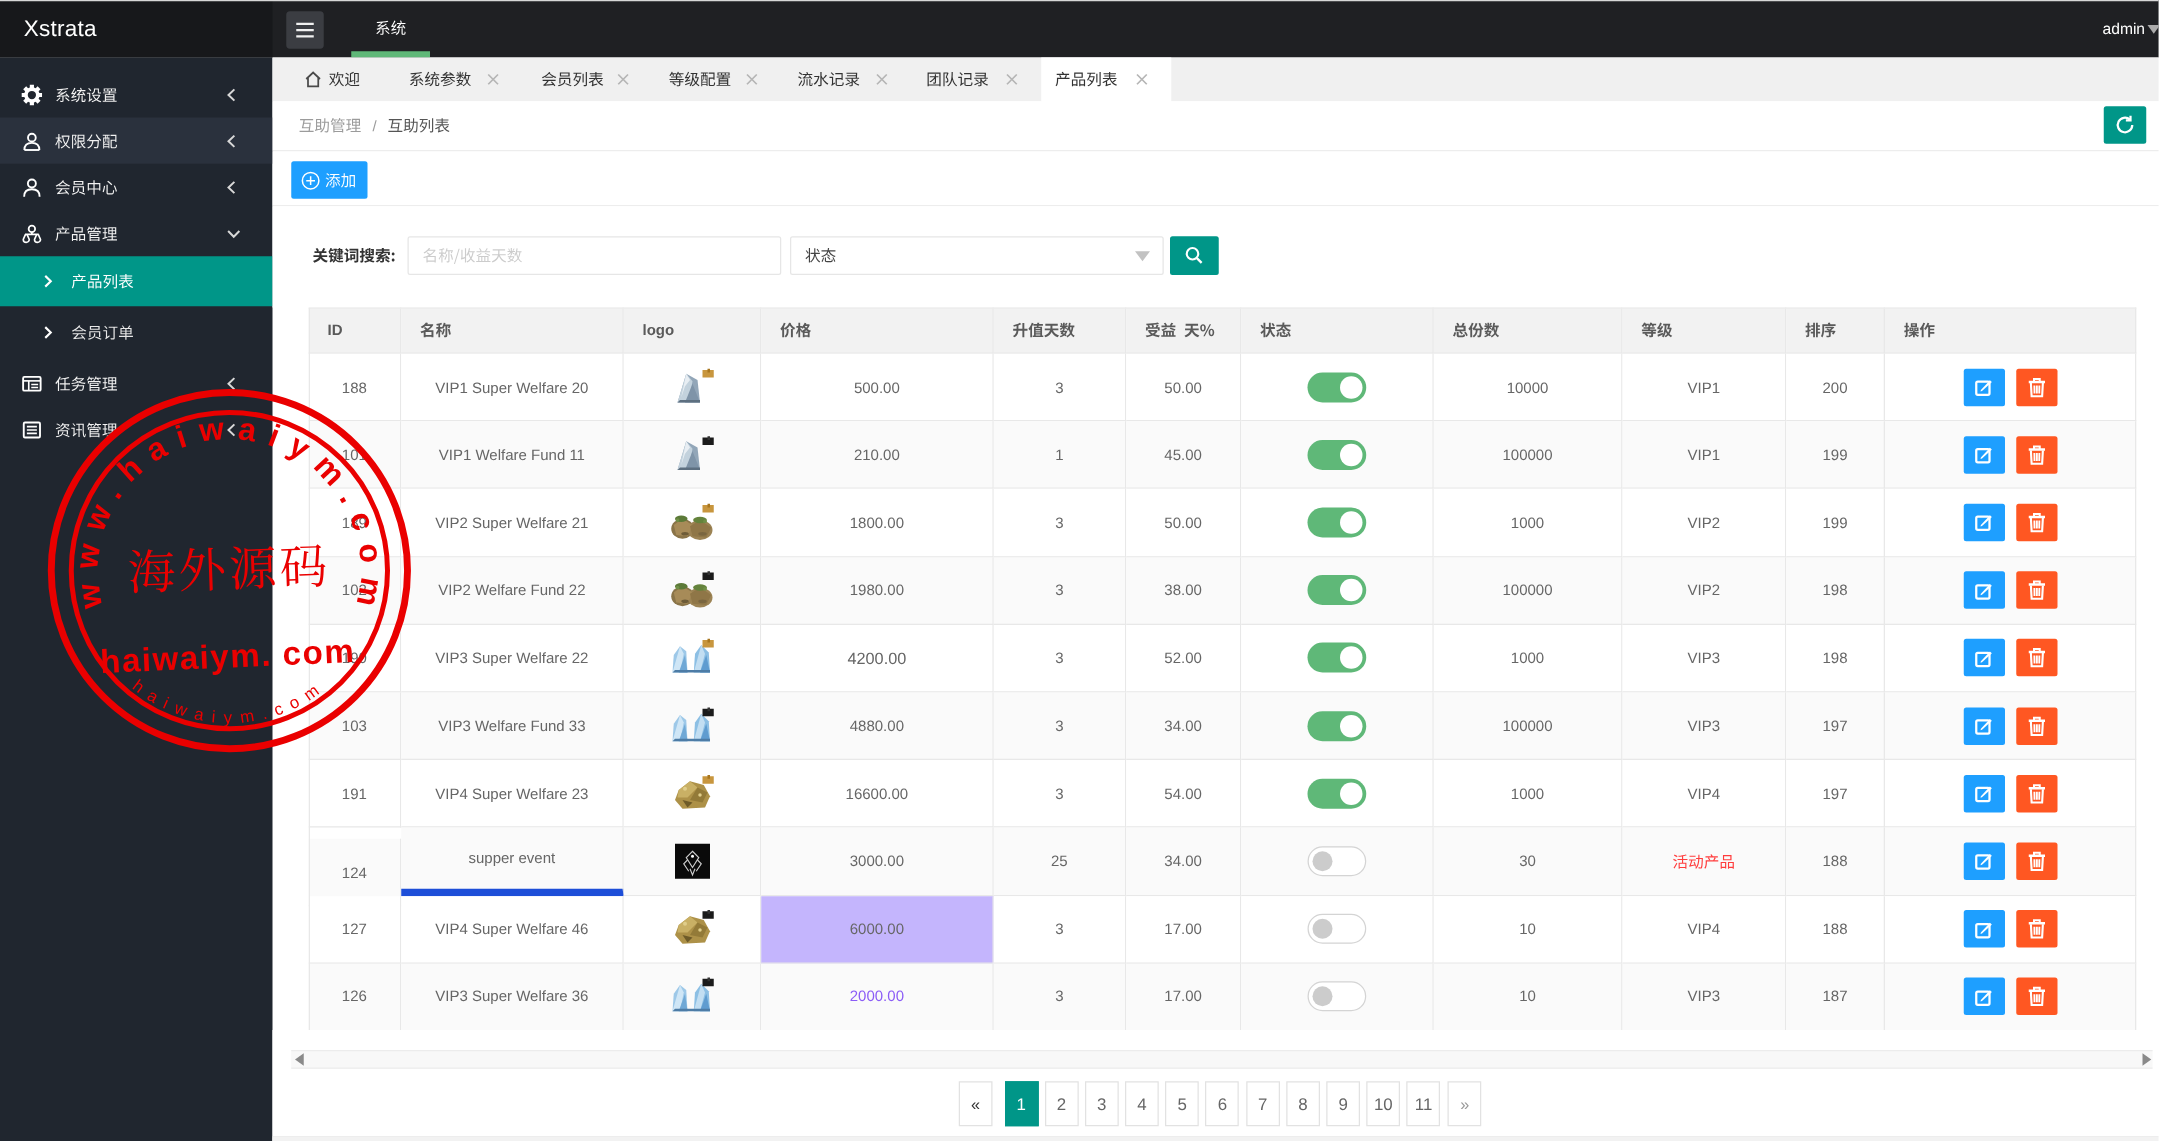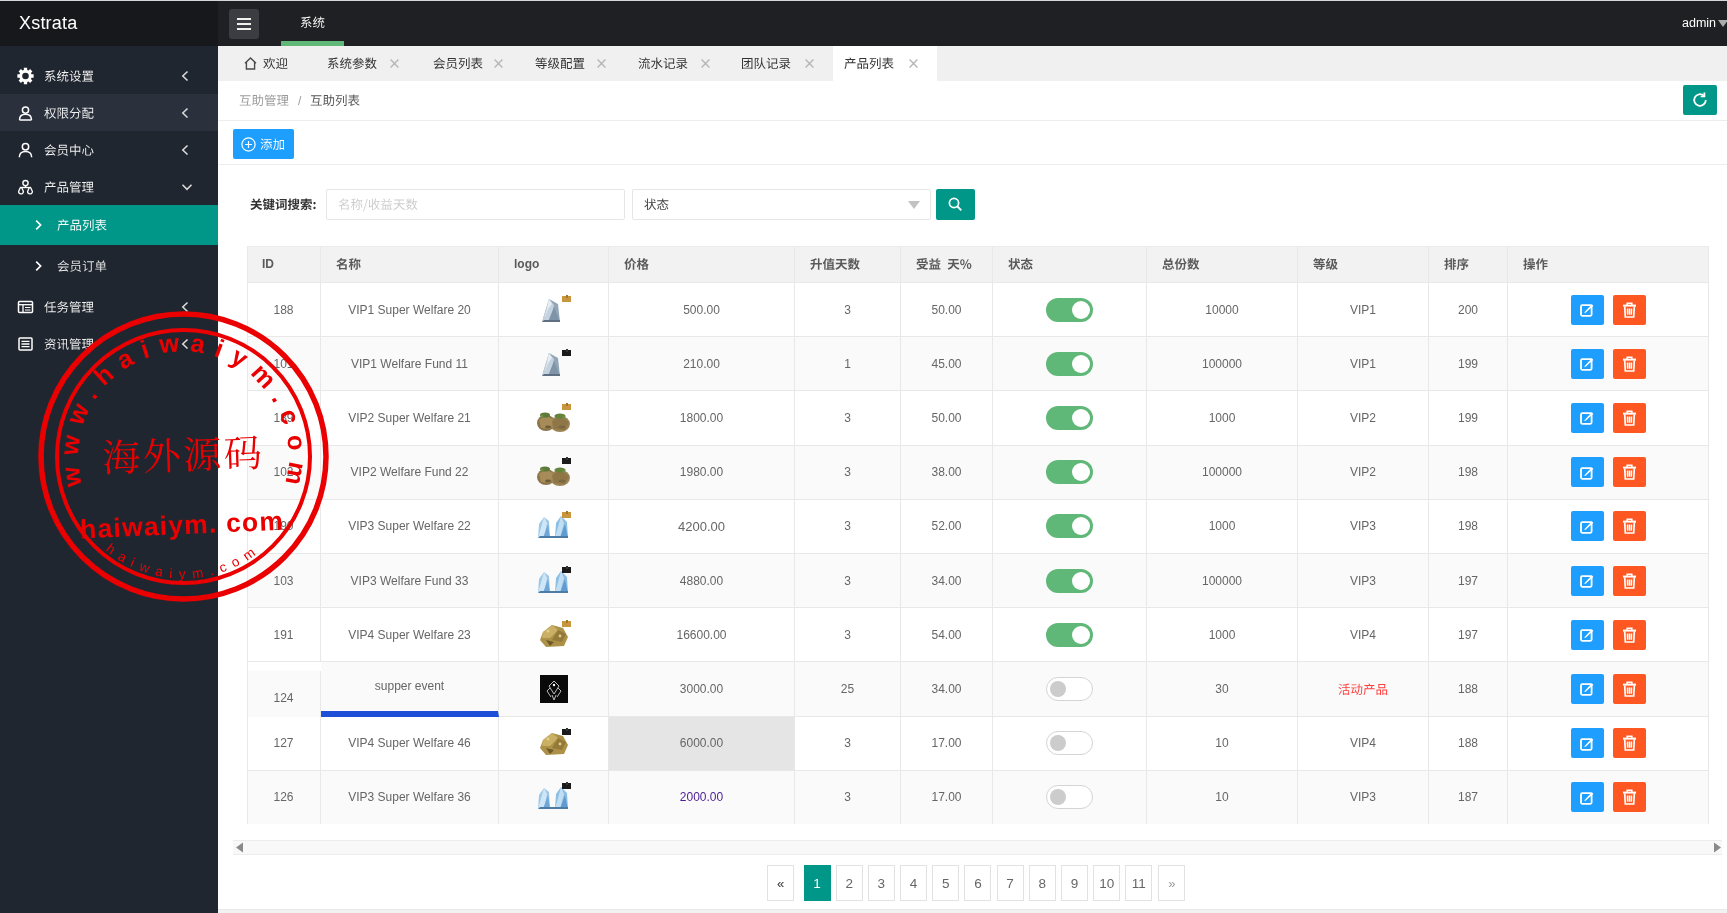--- a/index.html
+++ b/index.html
@@ -1017,21 +1017,21 @@
         <polygon points="7,12 16,5 27,8 32,17 28,26 10,27 4,20" fill="#ad9148"></polygon>
 <polygon points="7,12 16,5 22,10 14,18 6,18" fill="#c9b065"></polygon>
 <polygon points="22,10 30,14 26,22 16,20" fill="#937a38"></polygon>
 <polygon points="10,20 18,22 14,26" fill="#6e5b28"></polygon>
 <circle cx="12" cy="11" r="1.6" fill="#e0cd8a"></circle>
         <circle cx="24" cy="16" r="1.4" fill="#e0cd8a"></circle>
         <rect x="26" y="1" width="9" height="6" fill="#1b1b1b"></rect>
         <rect x="30" y="0" width="2" height="3" fill="#333"></rect>
       </svg>
     </div>
-<div style="position:absolute;left:609px;top:716.6px;width:186px;height:54.2px;box-sizing:border-box;border-right:1px solid #e8e8e8;border-bottom:1px solid #e8e8e8;background:#e5e5e5;display:flex;align-items:center;justify-content:center;">
+<div style="position:absolute;left:609px;top:716.6px;width:186px;height:54.2px;box-sizing:border-box;border-right:1px solid #e8e8e8;border-bottom:1px solid #e8e8e8;background:#c4b5fd;display:flex;align-items:center;justify-content:center;">
       <span style="font-size:12px;color:#666;">6000.00</span>
     </div>
 <div style="position:absolute;left:795px;top:716.6px;width:106px;height:54.2px;box-sizing:border-box;border-right:1px solid #e8e8e8;border-bottom:1px solid #e8e8e8;background:#fff;display:flex;align-items:center;justify-content:center;">
       <span style="font-size:12px;color:#666;">3</span>
     </div>
 <div style="position:absolute;left:901px;top:716.6px;width:92px;height:54.2px;box-sizing:border-box;border-right:1px solid #e8e8e8;border-bottom:1px solid #e8e8e8;background:#fff;display:flex;align-items:center;justify-content:center;">
       <span style="font-size:12px;color:#666;">17.00</span>
     </div>
 <div style="position:absolute;left:993px;top:716.6px;width:154px;height:54.2px;box-sizing:border-box;border-right:1px solid #e8e8e8;border-bottom:1px solid #e8e8e8;background:#fff;display:flex;align-items:center;justify-content:center;">
       <div style="width:47px;height:24px;border-radius:12px;background:#fff;border:1px solid #d4d4d4;box-sizing:border-box;position:relative;">
@@ -1078,21 +1078,21 @@
 <polygon points="12,13 14,27 7,27" fill="#6fa8d6"></polygon>
 <polygon points="25,5 31,11 32,27 19,27 20,12" fill="#8cbfe4"></polygon>
 <polygon points="25,5 28,12 24,27 19,27" fill="#c2def2"></polygon>
 <polygon points="29,13 32,27 24,27" fill="#5f9cd0"></polygon>
 <polygon points="4,25 32,25 32,27 2,27" fill="#4d7ca6"></polygon>
         <rect x="26" y="1" width="9" height="6" fill="#1b1b1b"></rect>
         <rect x="30" y="0" width="2" height="3" fill="#333"></rect>
       </svg>
     </div>
 <div style="position:absolute;left:609px;top:770.8px;width:186px;height:54.2px;box-sizing:border-box;border-right:1px solid #e8e8e8;border-bottom:1px solid #e8e8e8;background:#fafafa;display:flex;align-items:center;justify-content:center;">
-      <span style="font-size:12px;color:#4c1d95;">2000.00</span>
+      <span style="font-size:12px;color:#8b5cf6;">2000.00</span>
     </div>
 <div style="position:absolute;left:795px;top:770.8px;width:106px;height:54.2px;box-sizing:border-box;border-right:1px solid #e8e8e8;border-bottom:1px solid #e8e8e8;background:#fafafa;display:flex;align-items:center;justify-content:center;">
       <span style="font-size:12px;color:#666;">3</span>
     </div>
 <div style="position:absolute;left:901px;top:770.8px;width:92px;height:54.2px;box-sizing:border-box;border-right:1px solid #e8e8e8;border-bottom:1px solid #e8e8e8;background:#fafafa;display:flex;align-items:center;justify-content:center;">
       <span style="font-size:12px;color:#666;">17.00</span>
     </div>
 <div style="position:absolute;left:993px;top:770.8px;width:154px;height:54.2px;box-sizing:border-box;border-right:1px solid #e8e8e8;border-bottom:1px solid #e8e8e8;background:#fafafa;display:flex;align-items:center;justify-content:center;">
       <div style="width:47px;height:24px;border-radius:12px;background:#fff;border:1px solid #d4d4d4;box-sizing:border-box;position:relative;">
         <div style="position:absolute;left:3px;top:3px;width:16px;height:16px;border-radius:50%;background:#ccc;"></div>

